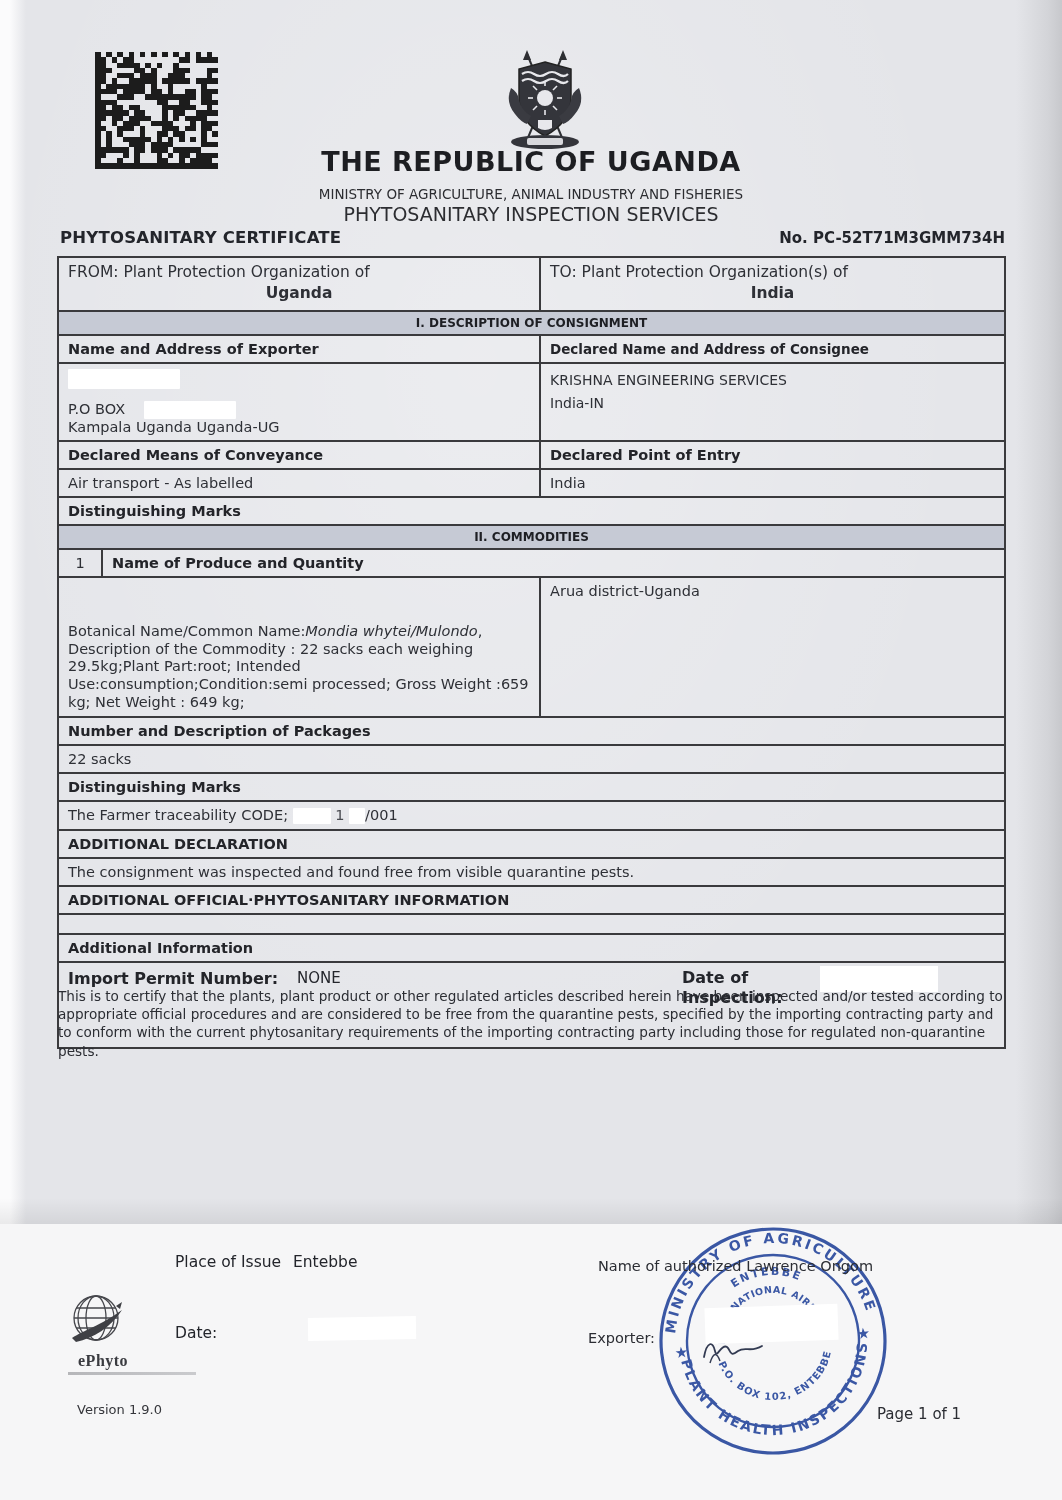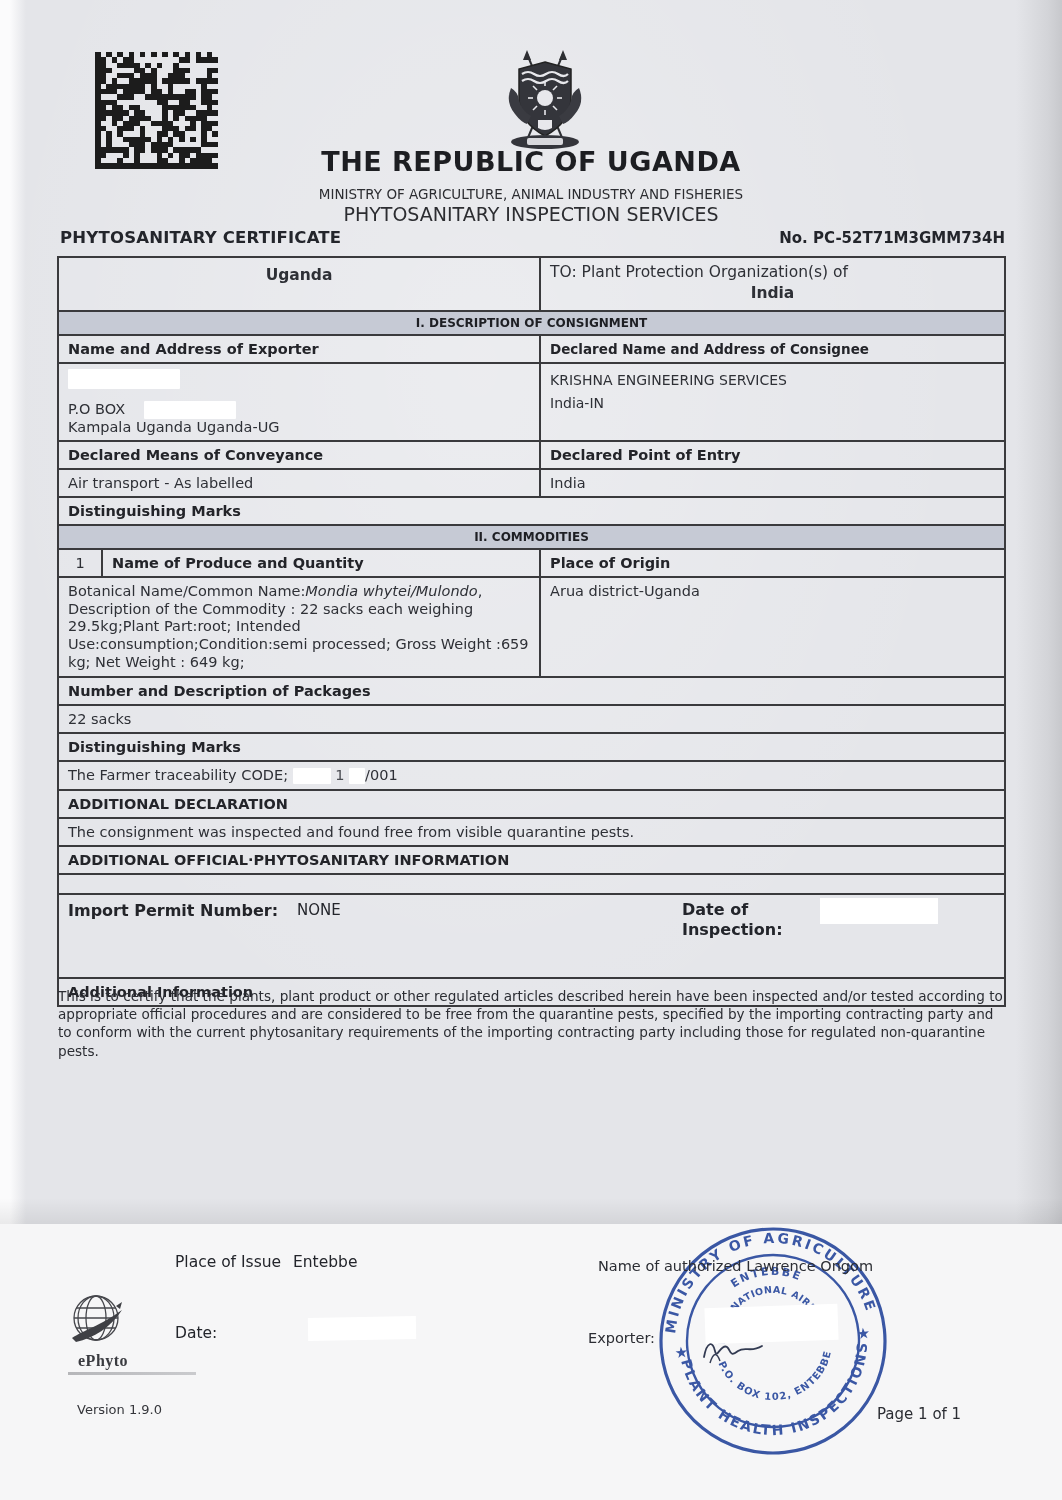--- a/index.html
+++ b/index.html
@@ -49,21 +49,21 @@
   .cols3 > div + div{border-left:2px solid var(--border);}
   .cell{padding:5px 9px;font-size:14.5px;color:#2e3036;}
   .lbl{font-weight:700;color:#232429;}
   .band{background:var(--band-bg);text-align:center;font-weight:700;font-size:12px;padding:4px 0;color:#1e1f24;}
   .fromto{min-height:54px;}
   .fromto .line1{font-size:15.5px;}
   .fromto .line2{font-weight:700;text-align:center;font-size:15.5px;margin-top:3px;}
   .addr{min-height:78px;}
   .redact{display:inline-block;background:#fff;vertical-align:middle;border-radius:1px;}
   .consignee div{margin:3px 0 7px;}
-  .desc-cell{min-height:66px;line-height:1.22;}
+  .desc-cell{min-height:66px;line-height:1.22;margin-top:40px;}
   .permit-row{min-height:84px;}
   .permit-row .lbl{position:absolute;left:9px;top:6px;}
   .permit-row .pval{position:absolute;left:238px;top:6px;font-size:15px;}
   .permit-row .insp{position:absolute;left:623px;top:5px;font-weight:700;white-space:pre-line;line-height:1.25;}
   .permit-row .insp-redact{position:absolute;left:761px;top:3px;width:118px;height:26px;background:#fff;}
   .empty-strip{min-height:20px;}
   
   .certify{position:absolute;left:58px;top:987px;width:952px;font-size:13.6px;line-height:1.34;color:#2b2d33;}
   
   .f-place-lbl{position:absolute;left:175px;top:1253px;font-size:15.5px;}
@@ -608,20 +608,21 @@
 
   <div class="certrow">
     <span class="t1">PHYTOSANITARY CERTIFICATE</span>
     <span class="t2">No. PC-52T71M3GMM734H</span>
   </div>
 
   <div class="doc">
 
     <div class="row cols2 fromto">
       <div class="cell">
+        <div class="line1">FROM: Plant Protection Organization of</div>
         <div class="line2">Uganda</div>
       </div>
       <div class="cell">
         <div class="line1">TO: Plant Protection Organization(s) of</div>
         <div class="line2">India</div>
       </div>
     </div>
 
     <div class="row band">I. DESCRIPTION OF CONSIGNMENT</div>
 
@@ -658,21 +659,20 @@
     <div class="row">
         <div class="cell lbl">Distinguishing Marks</div>
       </div>
 
 
     <div class="row band">II. COMMODITIES</div>
 
     <div class="row cols3">
       <div class="cell" style="text-align:center">1</div>
       <div class="cell lbl">Name of Produce and Quantity</div>
-      <div class="cell lbl">Place of Origin</div>
     </div>
 
     <div class="row cols2">
       <div class="cell desc-cell">
         <span>Botanical Name/Common Name:</span><i>Mondia whytei/Mulondo</i><span>, Description of the Commodity : 22 sacks each weighing 29.5kg;Plant Part:root; Intended Use:consumption;Condition:semi processed; Gross Weight :659 kg; Net Weight : 649 kg;</span>
       </div>
       <div class="cell">Arua district-Uganda</div>
     </div>
 
     <div class="row">
@@ -698,32 +698,32 @@
         <div class="cell lbl">ADDITIONAL DECLARATION</div>
       </div>
     <div class="row">
         <div class="cell">The consignment was inspected and found free from visible quarantine pests.</div>
       </div>
 
     <div class="row">
         <div class="cell lbl">ADDITIONAL OFFICIAL·PHYTOSANITARY INFORMATION</div>
       </div>
     <div class="row empty-strip"></div>
+
+    <div class="row">
+        <div class="cell lbl">Additional Information</div>
+      </div>
 
     <div class="row permit-row">
       <span class="lbl">Import Permit Number:</span>
       <span class="pval">NONE</span>
       <span class="insp">Date of
 Inspection:</span>
       <span class="insp-redact"></span>
     </div>
-
-    <div class="row">
-        <div class="cell lbl">Additional Information</div>
-      </div>
   </div>
 
   <div class="certify">This is to certify that the plants, plant product or other regulated articles described herein have been inspected and/or tested according to appropriate official procedures and are considered to be free from the quarantine pests, specified by the importing contracting party and to conform with the current phytosanitary requirements of the importing contracting party including those for regulated non-quarantine pests.</div>
 
   <span class="f-place-lbl">Place of Issue</span>
   <span class="f-place-val">Entebbe</span>
   <span class="f-date-lbl">Date:</span>
   <span class="f-date-redact"></span>
 
   <div class="ephyto">

